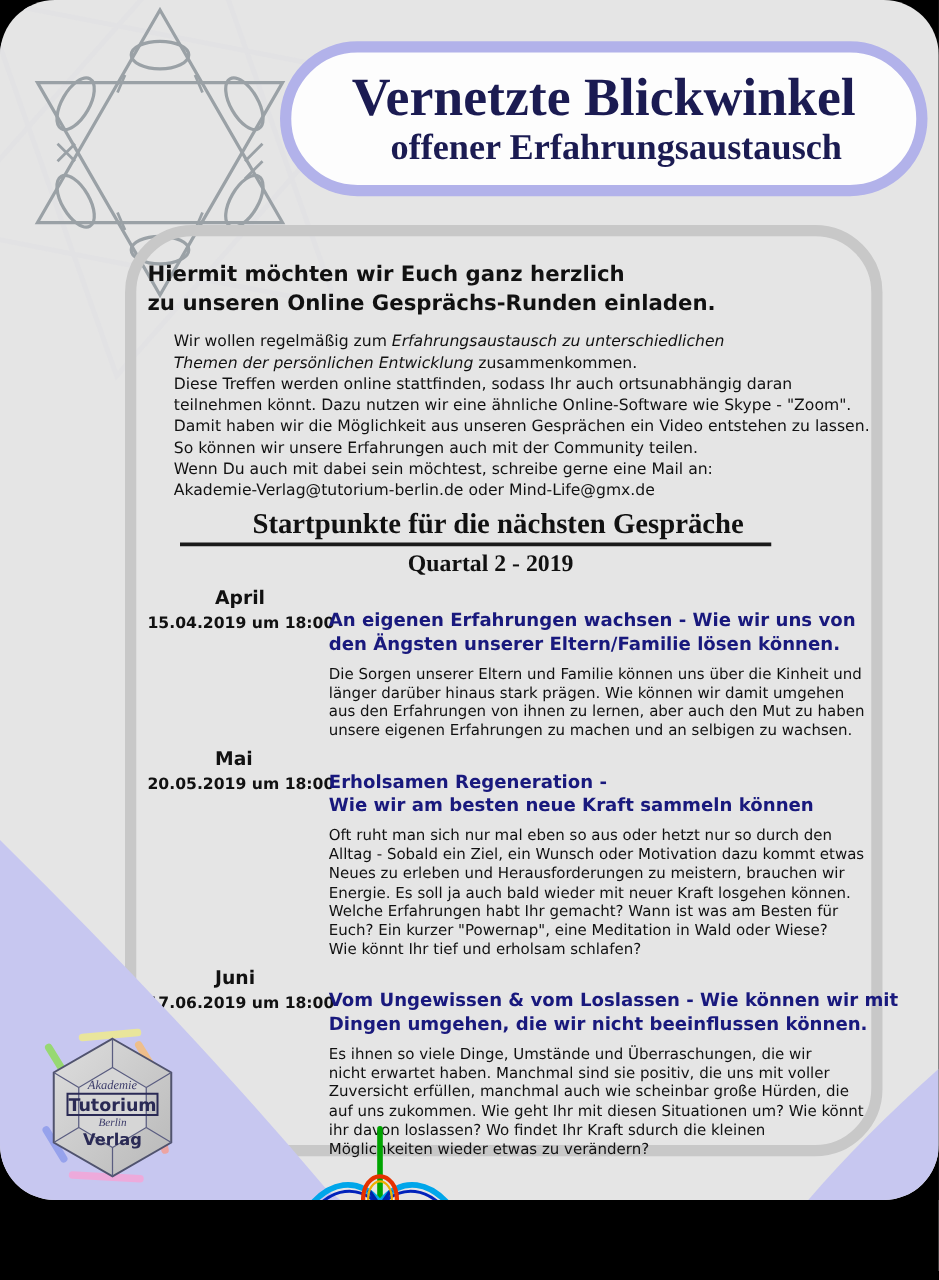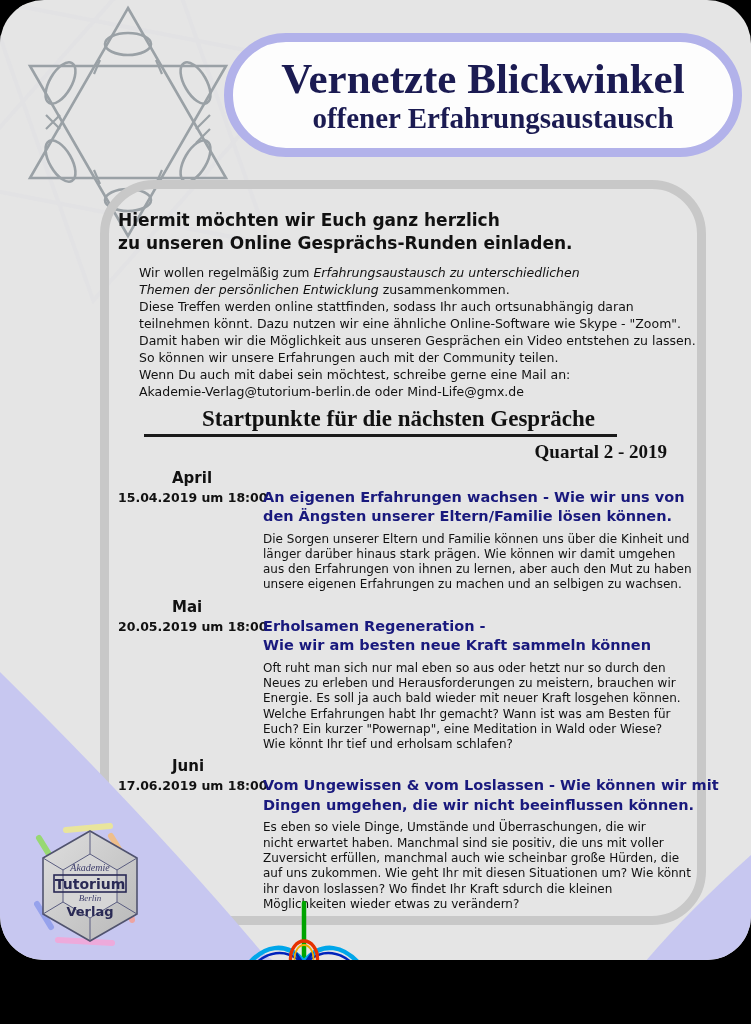--- a/index.html
+++ b/index.html
@@ -26,21 +26,21 @@
       margin-top:8px;}
   .intro-heading span{display:block;white-space:nowrap;}
   .intro-paragraph{margin:9px 0 0 21px;font-size:12.5px;line-height:17px;}
   .intro-paragraph .ln{display:block;white-space:nowrap;}
   .it{font-style:italic;}
   .schedule-heading{font-family:"Liberation Serif",serif;font-weight:bold;
       font-size:23px;text-align:center;margin-top:6px;line-height:26px;}
   .schedule-underline{height:2.5px;background:#1a1a1a;border:none;
       margin:2px 62px 0 26px;}
   .quarter-label{font-family:"Liberation Serif",serif;font-weight:bold;
-      font-size:19px;text-align:right;padding-right:12px;margin-top:3px;line-height:24px;}
+      font-size:19px;text-align:center;padding-right:12px;margin-top:3px;line-height:24px;}
   
   .event{margin-top:6px;}
   .event-month{font-weight:bold;font-size:15px;margin:5px 0 1px 54px;line-height:17px;}
   .event-row{display:flex;}
   .event-date{width:140px;min-width:140px;font-weight:bold;font-size:12.5px;
       white-space:nowrap;line-height:19px;}
   .event-body{margin-left:5px;}
   .event-title{color:var(--event-blue,#19197d);font-weight:bold;font-size:14.5px;
       line-height:19.5px;}
   .event-title span,.event-desc span{display:block;white-space:nowrap;}
@@ -136,41 +136,42 @@
       <div class="event-month">Mai</div>
       <div class="event-row">
         <div class="event-date">20.05.2019 um 18:00</div>
         <div class="event-body">
           <div class="event-title">
             <span>Erholsamen Regeneration -</span>
             <span>Wie wir am besten neue Kraft sammeln können</span>
           </div>
           <div class="event-desc">
             <span>Oft ruht man sich nur mal eben so aus oder hetzt nur so durch den</span>
+            <span>Alltag - Sobald ein Ziel, ein Wunsch oder Motivation dazu kommt etwas</span>
             <span>Neues zu erleben und Herausforderungen zu meistern, brauchen wir</span>
             <span>Energie. Es soll ja auch bald wieder mit neuer Kraft losgehen können.</span>
             <span>Welche Erfahrungen habt Ihr gemacht? Wann ist was am Besten für</span>
             <span>Euch? Ein kurzer "Powernap", eine Meditation in Wald oder Wiese?</span>
             <span>Wie könnt Ihr tief und erholsam schlafen?</span>
           </div>
         </div>
       </div>
     </div>
 
     <div class="event">
       <div class="event-month">Juni</div>
       <div class="event-row">
         <div class="event-date">17.06.2019 um 18:00</div>
         <div class="event-body">
           <div class="event-title">
             <span>Vom Ungewissen &amp; vom Loslassen - Wie können wir mit</span>
             <span>Dingen umgehen, die wir nicht beeinflussen können.</span>
           </div>
           <div class="event-desc">
-            <span>Es eben so viele Dinge, Umstände und Überraschungen, die wir</span>
+            <span>Es ihnen so viele Dinge, Umstände und Überraschungen, die wir</span>
             <span>nicht erwartet haben. Manchmal sind sie positiv, die uns mit voller</span>
             <span>Zuversicht erfüllen, manchmal auch wie scheinbar große Hürden, die</span>
             <span>auf uns zukommen. Wie geht Ihr mit diesen Situationen um? Wie könnt</span>
             <span>ihr davon loslassen? Wo findet Ihr Kraft sdurch die kleinen</span>
             <span>Möglichkeiten wieder etwas zu verändern?</span>
           </div>
         </div>
       </div>
     </div>
   </div>

